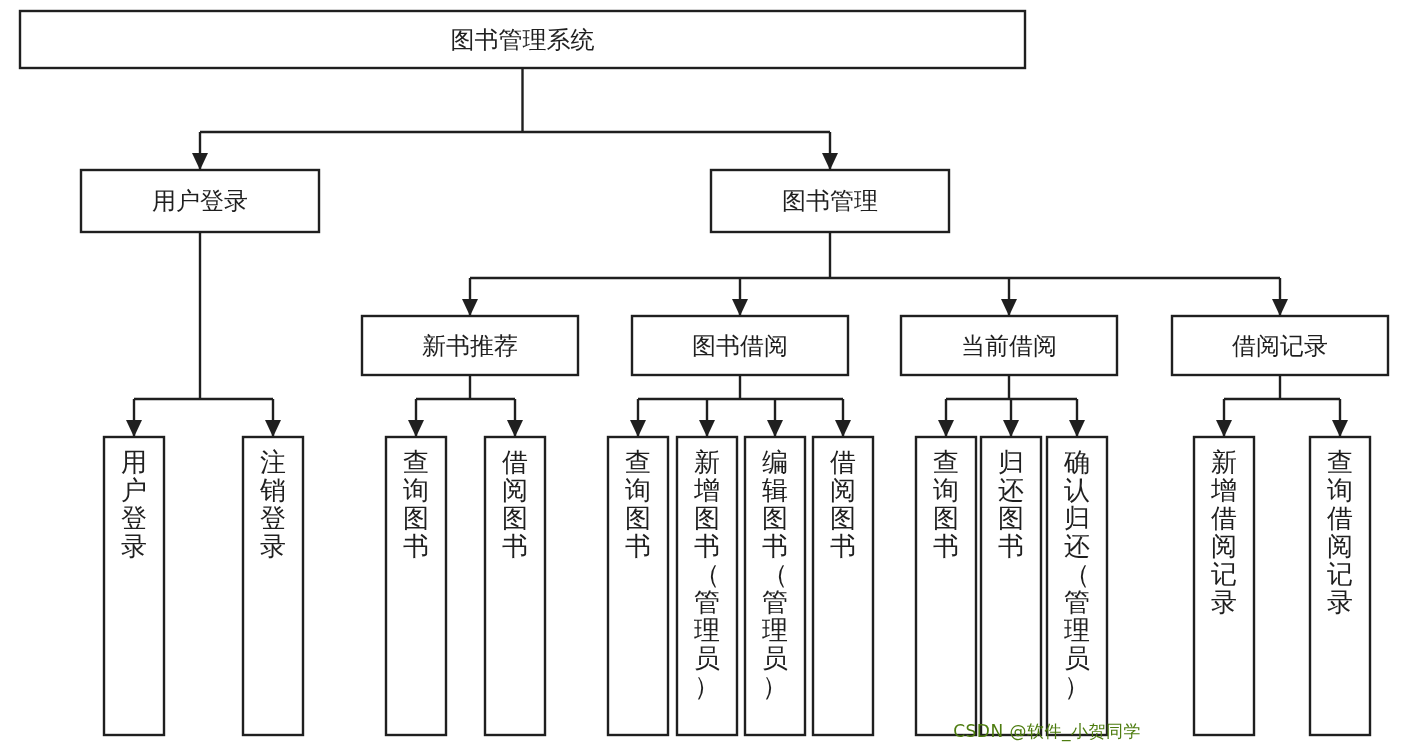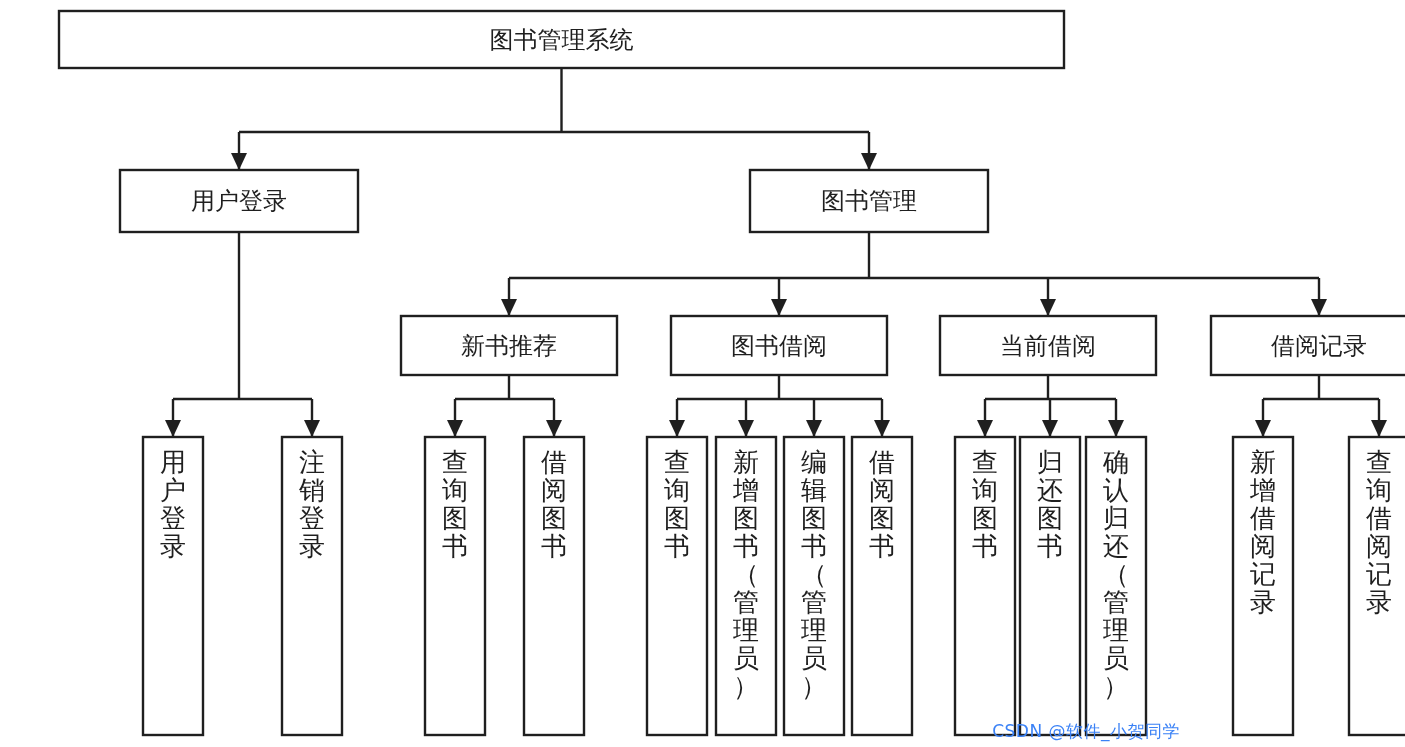--- a/index.html
+++ b/index.html
@@ -11,21 +11,20 @@
     width: 1405px;
     height: 747px;
     font-family: "DejaVu Sans", "Liberation Sans", sans-serif;
     overflow: hidden;
   }
   #diagram-root {
     position: relative;
     width: 1149px;
     height: 747px;
     background: #ffffff;
-    margin-left: 39px;
   }
   svg.diagram {
     position: absolute;
     left: 0;
     top: 0;
     width: 1405px;
     height: 747px;
     display: block;
   }
   .node-rect {
@@ -54,21 +53,21 @@
   .arrow-head {
     fill: #1f1f1f;
     stroke: none;
   }
   .watermark {
     position: absolute;
     right: 8px;
     bottom: 4px;
     font-family: "DejaVu Sans", "Liberation Sans", sans-serif;
     font-size: 17px;
-    color: #3b82f6;
+    color: #4d7c0f;
     letter-spacing: 0.5px;
     white-space: nowrap;
     user-select: none;
   }
 </style>
 </head>
 <body>
 
 <div id="diagram-root">
   <svg class="diagram" viewBox="0 0 1405 747">

